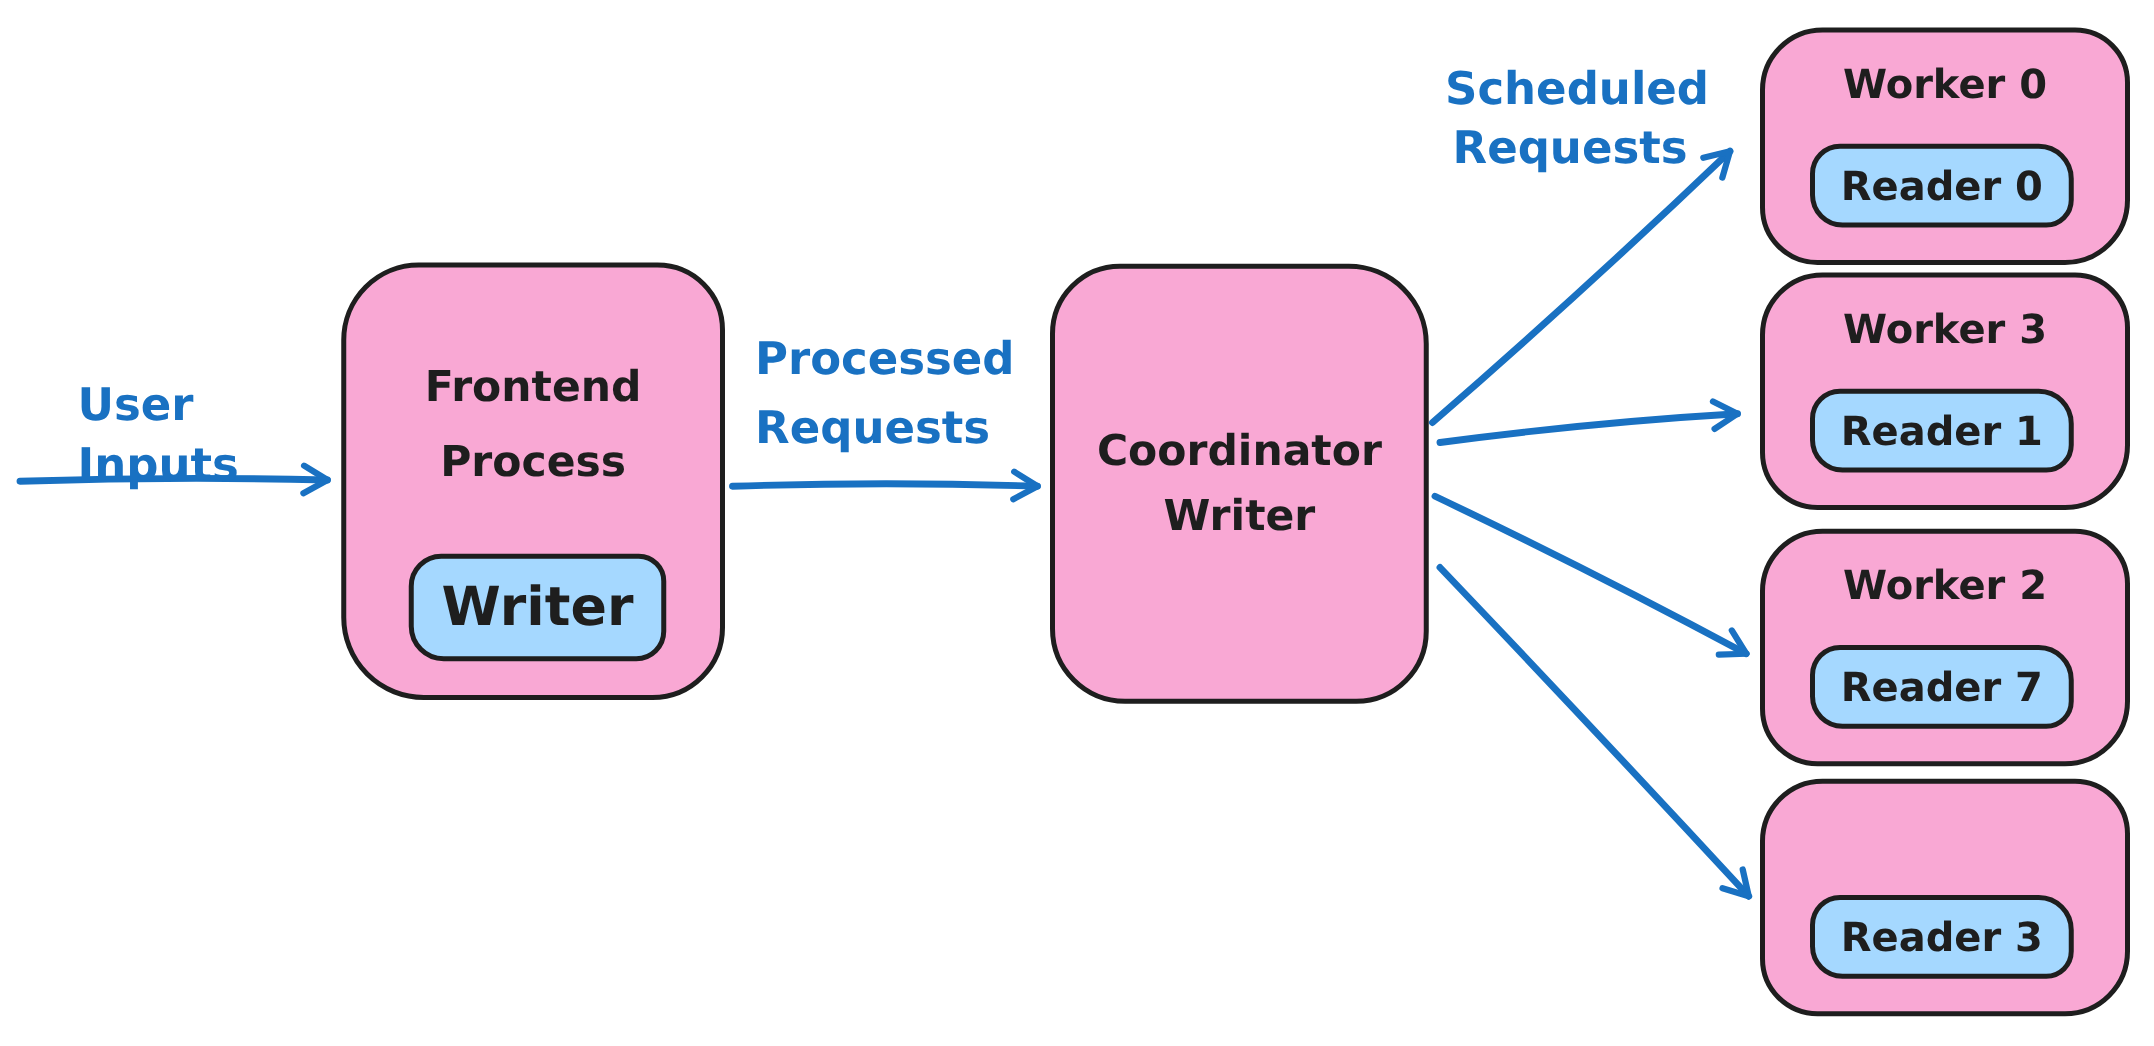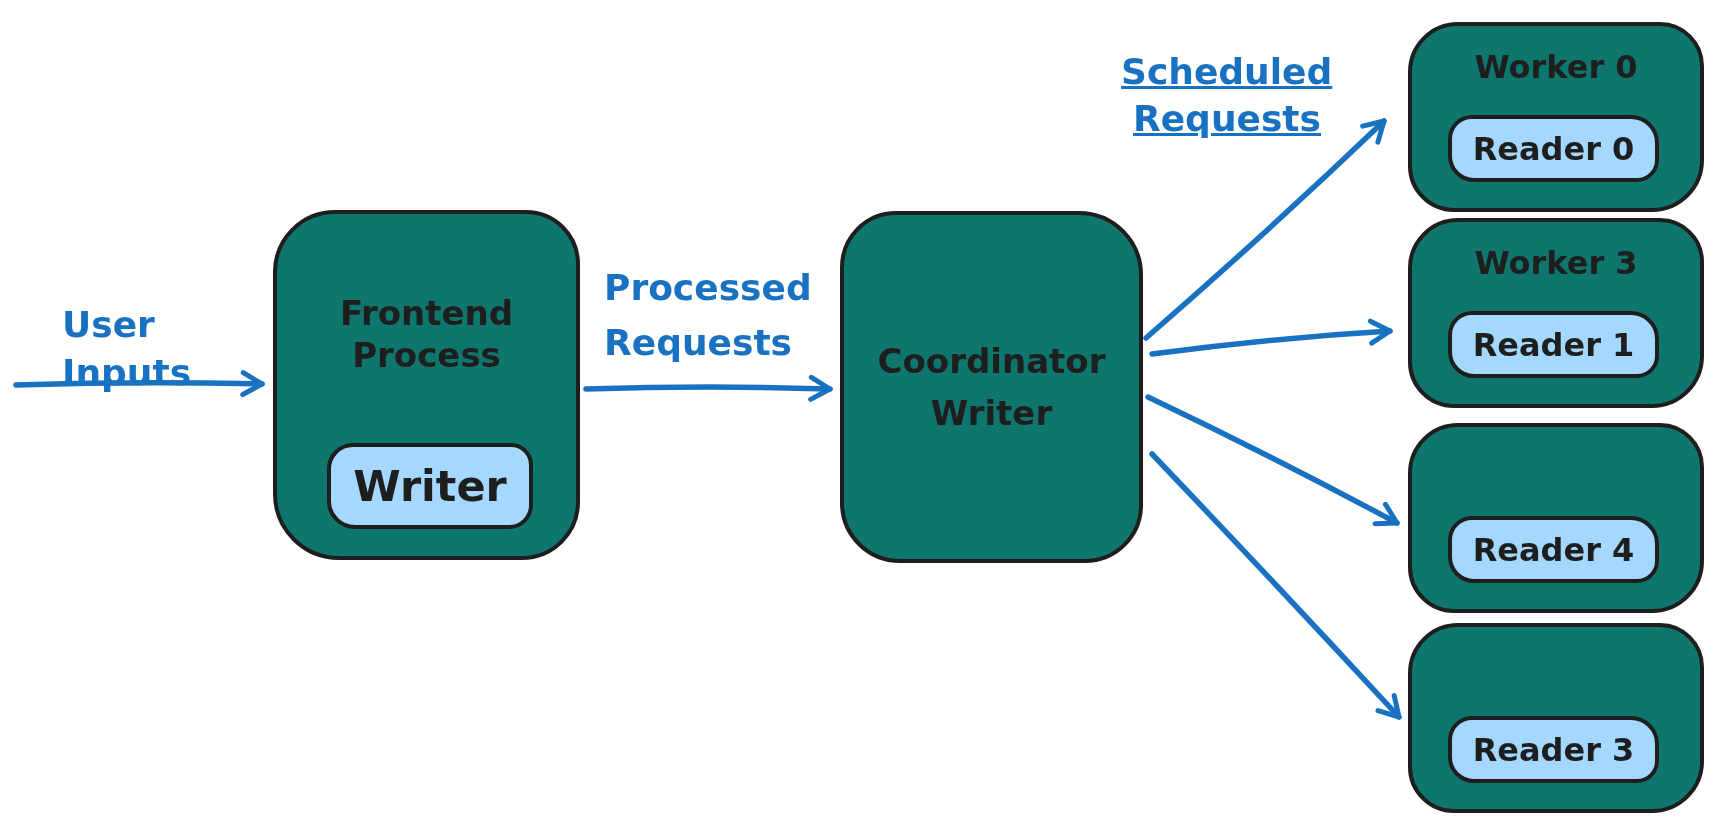--- a/index.html
+++ b/index.html
@@ -14,21 +14,21 @@
   svg.arrow-layer {
     position: absolute;
     left: 0; top: 0;
     width: 1723px; height: 837px;
     pointer-events: none;
   }
   .node {
     position: absolute;
     box-sizing: border-box;
     border: 4px solid #1e1e1e;
-    background: #0f766e;
+    background: #f9a8d4;
   }
   .node-frontend {
     left: 273px; top: 210px; width: 307px; height: 350px;
     border-radius: 62px 54px 58px 66px;
   }
   .node-coordinator {
     left: 840px; top: 211px; width: 303px; height: 352px;
     border-radius: 56px 64px 58px 60px;
   }
   .node-worker {
@@ -41,21 +41,21 @@
   .worker-3 { top: 623px; }
 
   .node-title {
     position: absolute;
     left: 0; right: 0;
     text-align: center;
     color: #1e1e1e;
     font-weight: 600;
     white-space: pre-line;
   }
-  .frontend-title  { top: 78px;  font-size: 34px; line-height: 42px; }
+  .frontend-title  { top: 66px;  font-size: 34px; line-height: 60px; }
   .coordinator-title { top: 120px; font-size: 34px; line-height: 52px; }
   .worker-title    { top: 22px;  font-size: 32px; line-height: 38px; }
 
   .pill {
     position: absolute;
     box-sizing: border-box;
     background: #a5d8ff;
     border: 4px solid #1e1e1e;
     display: flex;
     align-items: center;
@@ -75,21 +75,21 @@
   }
 
   .blue-label {
     position: absolute;
     color: #1971c2;
     font-weight: 600;
     white-space: pre-line;
   }
   .label-user-inputs  { left: 62px;  top: 266px; font-size: 36px; line-height: 48px; margin-top: 35px; }
   .label-processed    { left: 604px; top: 260px; font-size: 36px; line-height: 55px; }
-  .label-scheduled    { left: 1121px; top: 48px; width: 200px; font-size: 36px; line-height: 47px; text-align: right; text-decoration: underline; }
+  .label-scheduled    { left: 1156px; top: 48px; width: 200px; font-size: 36px; line-height: 47px; text-align: center; }
 </style>
 </head>
 <body>
 
 <div class="canvas">
 
   <svg class="arrow-layer" viewBox="0 0 1723 837" xmlns="http://www.w3.org/2000/svg">
     <defs>
       <marker id="arrowhead" viewBox="-24 -14 28 28" refX="0" refY="0" markerWidth="28" markerHeight="28" orient="auto" markerUnits="userSpaceOnUse">
         <path d="M -19 -11 L 0 0 L -19 11" fill="none" stroke="#1971c2" stroke-width="5" stroke-linecap="round" stroke-linejoin="round"></path>
@@ -133,22 +133,23 @@
   </div>
 
   <div class="node node-worker worker-1">
     <div class="node-title worker-title">Worker 3</div>
     <div class="pill reader-pill">
       <span>Reader 1</span>
     </div>
   </div>
 
   <div class="node node-worker worker-2">
+    <div class="node-title worker-title">Worker 2</div>
     <div class="pill reader-pill">
-      <span>Reader 4</span>
+      <span>Reader 7</span>
     </div>
   </div>
 
   <div class="node node-worker worker-3">
     <div class="pill reader-pill">
       <span>Reader 3</span>
     </div>
   </div>
 
 </div>

